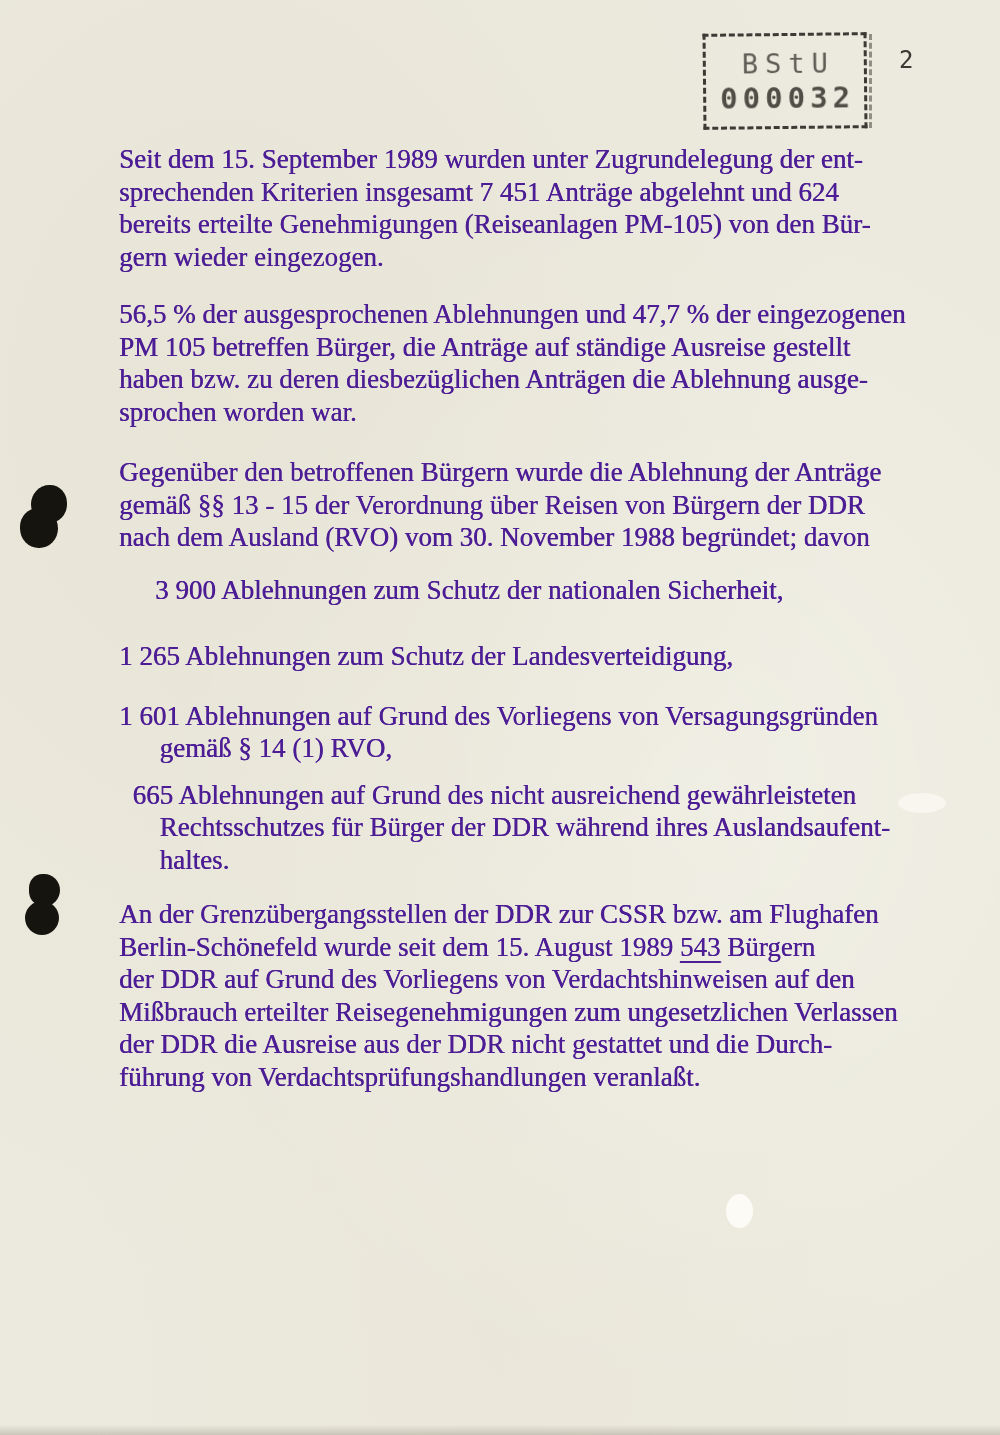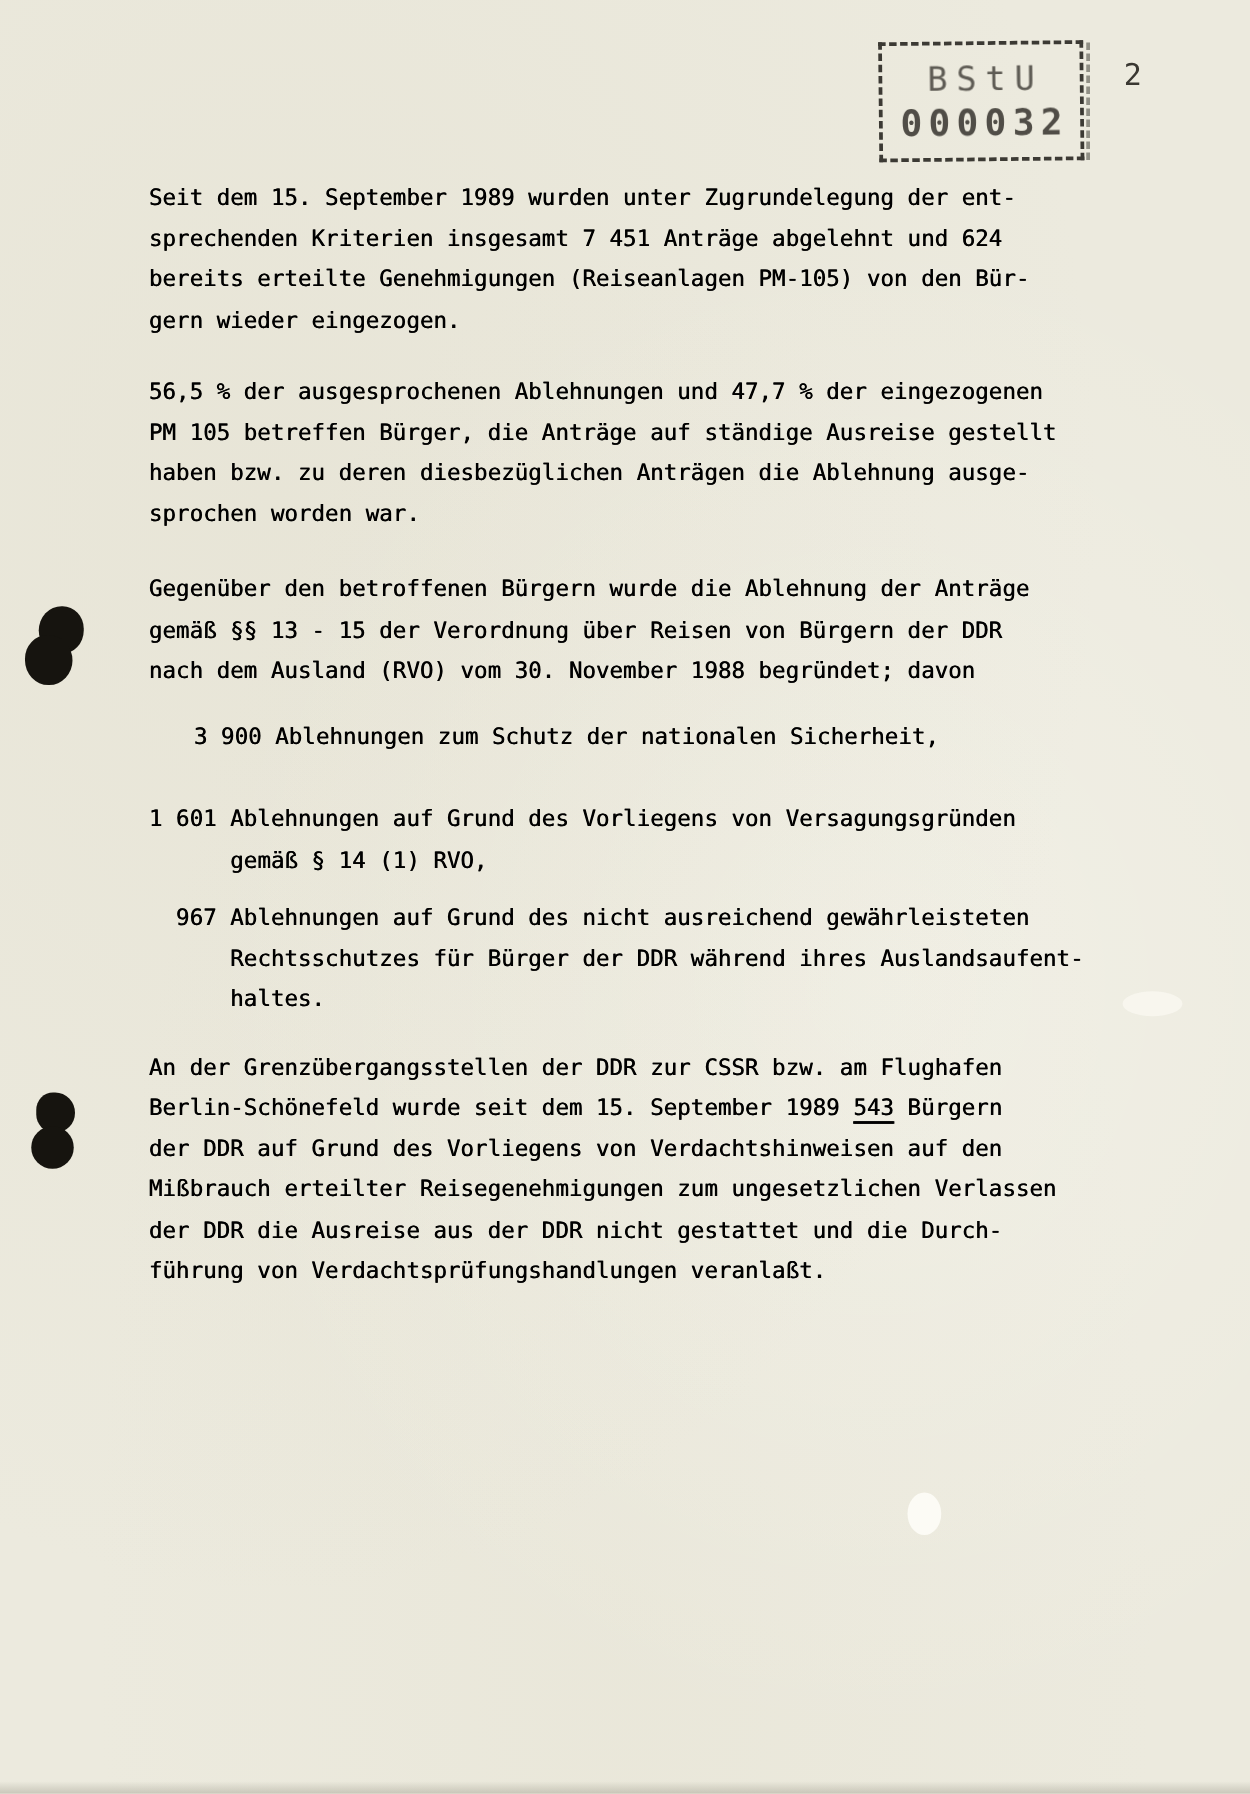--- a/index.html
+++ b/index.html
@@ -21,24 +21,25 @@
   .page {
     position: absolute;
     inset: 0;
   }
   
   .content {
     position: absolute;
     left: 119px;
     top: 143px;
     width: 860px;
-    color: #000000;
-    font-size: 18px;
+    color: #4c1d95;
+    font-size: 27px;
     line-height: 32.5px;
     text-shadow: 0.4px 0 0 currentColor;
+    font-family: Liberation Serif, serif;
   }
   .para {
     margin: 0;
     white-space: pre-wrap;
   }
   .mb25 { margin-bottom: 25px; }
   .mb26 { margin-bottom: 26px; }
   .mb20 { margin-bottom: 20px; margin-top: 28px; }
   .mb34 { margin-bottom: 34px; margin-left: 36px; }
   .mb27 { margin-bottom: 27px; }
@@ -140,27 +141,28 @@
 bereits erteilte Genehmigungen (Reiseanlagen PM-105) von den Bür-
 gern wieder eingezogen.</p>
     <p class="para mb26">56,5 % der ausgesprochenen Ablehnungen und 47,7 % der eingezogenen
 PM 105 betreffen Bürger, die Anträge auf ständige Ausreise gestellt
 haben bzw. zu deren diesbezüglichen Anträgen die Ablehnung ausge-
 sprochen worden war.</p>
     <p class="para mb20">Gegenüber den betroffenen Bürgern wurde die Ablehnung der Anträge
 gemäß §§ 13 - 15 der Verordnung über Reisen von Bürgern der DDR
 nach dem Ausland (RVO) vom 30. November 1988 begründet; davon</p>
     <p class="para mb34">3 900 Ablehnungen zum Schutz der nationalen Sicherheit,</p>
+    <p class="para mb27">1 265 Ablehnungen zum Schutz der Landesverteidigung,</p>
     <p class="para mb30">1 601 Ablehnungen auf Grund des Vorliegens von Versagungsgründen
       gemäß § 14 (1) RVO,</p>
-    <p class="para mb22">  967 Ablehnungen auf Grund des nicht ausreichend gewährleisteten
+    <p class="para mb22">  665 Ablehnungen auf Grund des nicht ausreichend gewährleisteten
       Rechtsschutzes für Bürger der DDR während ihres Auslandsaufent-
       haltes.</p>
     <p class="para"><span>An der Grenzübergangsstellen der DDR zur CSSR bzw. am Flughafen
-Berlin-Schönefeld wurde seit dem 15. September 1989 </span><span class="u">543</span><span> Bürgern
+Berlin-Schönefeld wurde seit dem 15. August 1989 </span><span class="u">543</span><span> Bürgern
 der DDR auf Grund des Vorliegens von Verdachtshinweisen auf den
 Mißbrauch erteilter Reisegenehmigungen zum ungesetzlichen Verlassen
 der DDR die Ausreise aus der DDR nicht gestattet und die Durch-
 führung von Verdachtsprüfungshandlungen veranlaßt.</span></p>
   </div>
 
   <div class="blob blob1a"></div>
   <div class="blob blob1b"></div>
   <div class="blob blob2a"></div>
   <div class="blob blob2b"></div>

